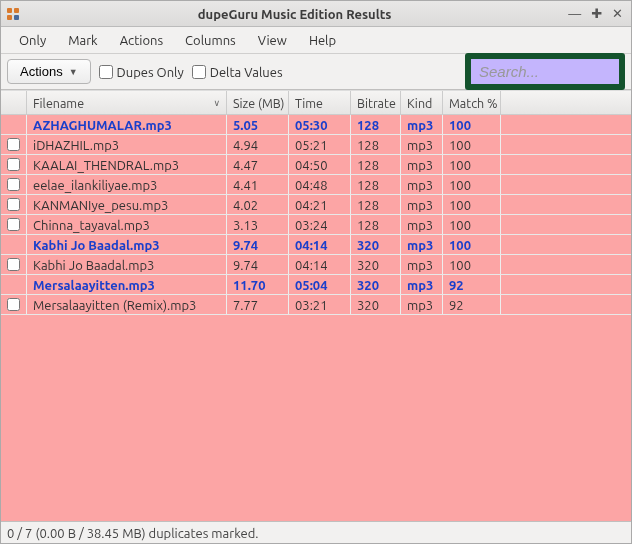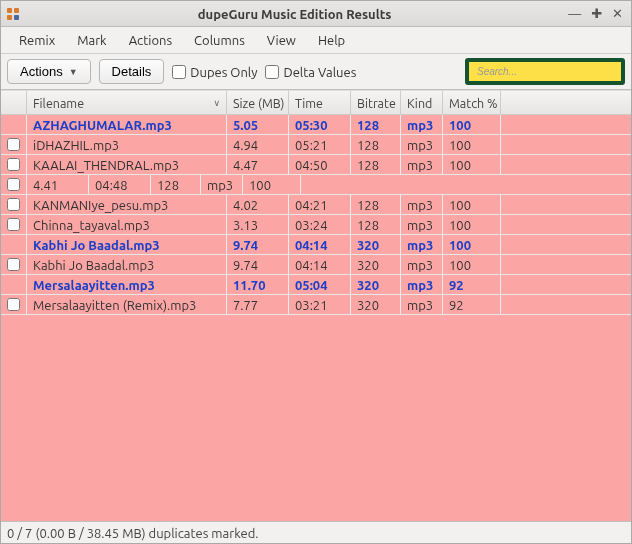--- a/index.html
+++ b/index.html
@@ -90,25 +90,25 @@
     font-size: 13px;
     justify-content: flex-end;
   }
   input[type="checkbox"].toolbar-cb {
     width: 14px; height: 14px;
   }
   .search-input {
     flex: 1;
     max-width: 160px;
     margin-left: auto;
-    border: 4px solid #14532d;
+    border: 6px solid #14532d;
     border-radius: 3px;
     padding: 4px 8px;
-    font-size: 10px;
-    background: #fde047;
+    font-size: 15px;
+    background: #c4b5fd;
     color: #333;
     font-style: italic;
   }
   .search-input::placeholder { color: #999; font-style: italic; }
   
   .table-area {
     flex: 1;
     display: flex;
     flex-direction: column;
     border-top: 1px solid #ddd;
@@ -202,35 +202,32 @@
   </span>
   <div class="title">dupeGuru Music Edition Results</div>
   <div class="win-controls">
     <span>—</span>
     <span>✚</span>
     <span>✕</span>
   </div>
 </div>
 
 <div class="menubar">
-  <div class="menu-item">Remix</div>
+  <div class="menu-item">Only</div>
   <div class="menu-item">Mark</div>
   <div class="menu-item">Actions</div>
   <div class="menu-item">Columns</div>
   <div class="menu-item">View</div>
   <div class="menu-item">Help</div>
 </div>
 
 <div class="toolbar">
   <button class="btn">
     <span>Actions</span>
     <span class="dropdown-arrow">▼</span>
-  </button>
-  <button class="btn">
-    <span>Details</span>
   </button>
   <label class="checkbox-wrap">
     <input type="checkbox" class="toolbar-cb" style="">
     <span>Dupes Only</span>
   </label>
   <label class="checkbox-wrap">
     <input type="checkbox" class="toolbar-cb" style="">
     <span>Delta Values</span>
   </label>
   <input type="text" class="search-input" placeholder="Search..." style="">
@@ -288,20 +285,21 @@
         <div class="td col-size">4.47</div>
         <div class="td col-time">04:50</div>
         <div class="td col-bitrate">128</div>
         <div class="td col-kind">mp3</div>
         <div class="td col-match">100</div>
       </div>
       <div class="row dupe">
         <div class="td col-cb">
           <input type="checkbox" class="row-cb" style="">
         </div>
+        <div class="td col-name">eelae_ilankiliyae.mp3</div>
         <div class="td col-size">4.41</div>
         <div class="td col-time">04:48</div>
         <div class="td col-bitrate">128</div>
         <div class="td col-kind">mp3</div>
         <div class="td col-match">100</div>
       </div>
       <div class="row dupe">
         <div class="td col-cb">
           <input type="checkbox" class="row-cb" style="">
         </div>

